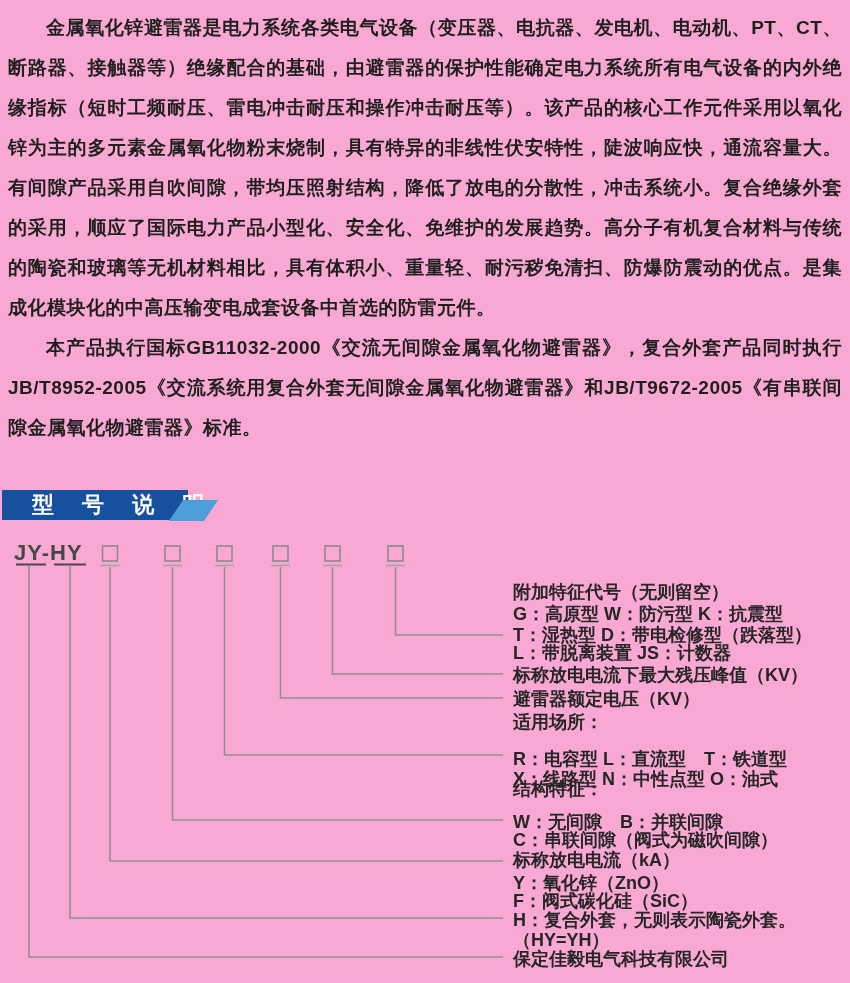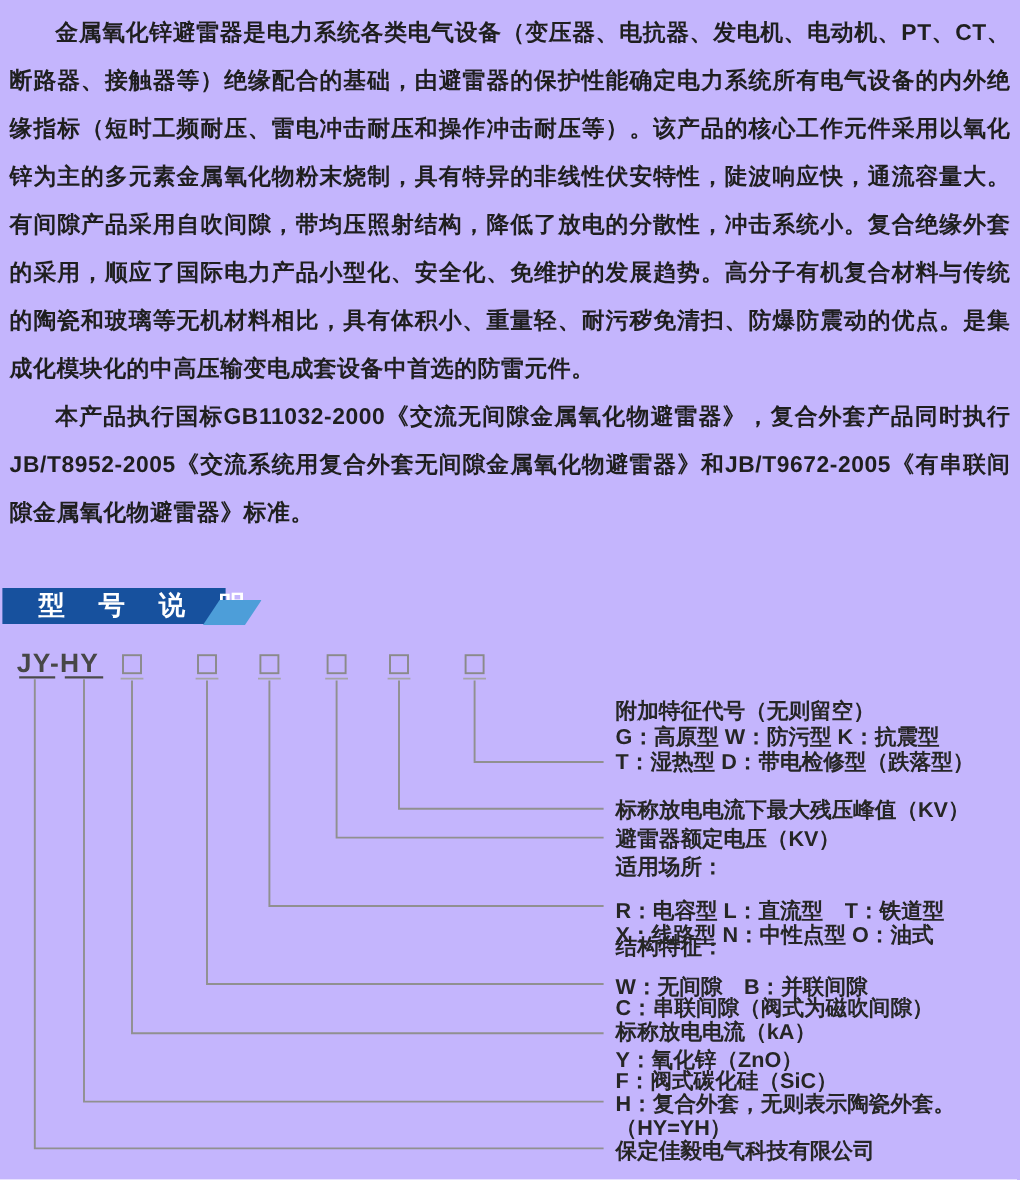--- a/index.html
+++ b/index.html
@@ -1,17 +1,17 @@
 <!DOCTYPE html>
 <html><head>
 <meta charset="utf-8">
 <style>
   html,body { margin:0; padding:0; background:#ffffff; }
   .page {
-    position:relative; width:850px; height:983px; background:#c4b5fd;
+    position:relative; width:850px; height:983px; background:#f9a8d4;
     font-family:"Liberation Sans", sans-serif; overflow:hidden;
   }
   
   .intro { position:absolute; top:8px; left:8px; width:834px; }
   .intro p {
     margin:0; font-size:19px; font-weight:700; color:#1f1f1f;
     line-height:40px; text-align:justify; text-indent:2em; letter-spacing:0.5px;
   }
   
   .banner { position:absolute; left:2px; top:490px; width:186px; height:30px; background:#17519e; }
@@ -79,20 +79,21 @@
       <polyline points="280.5,37 280.5,168 503,168" fill="none" stroke="#909090" stroke-width="1.6"></polyline>
       <polyline points="332.5,37 332.5,144 503,144" fill="none" stroke="#909090" stroke-width="1.6"></polyline>
       <polyline points="395.5,37 395.5,105 503,105" fill="none" stroke="#909090" stroke-width="1.6"></polyline>
     </svg>
 
     <span class="model-prefix">JY-HY</span>
 
     <div class="dlabel" style="top:51px">附加特征代号（无则留空）</div>
     <div class="dlabel" style="top:94px">T：湿热型 D：带电检修型（跌落型）</div>
     <div class="dlabel" style="top:73px">G：高原型 W：防污型 K：抗震型</div>
+    <div class="dlabel" style="top:112px">L：带脱离装置 JS：计数器</div>
     <div class="dlabel" style="top:134px">标称放电电流下最大残压峰值（KV）</div>
     <div class="dlabel" style="top:158px">避雷器额定电压（KV）</div>
     <div class="dlabel" style="top:181px">适用场所：</div>
     <div class="dlabel" style="top:218px">R：电容型 L：直流型　T：铁道型</div>
     <div class="dlabel" style="top:238px">X：线路型 N：中性点型 O：油式</div>
     <div class="dlabel" style="top:248px">结构特征：</div>
     <div class="dlabel" style="top:281px">W：无间隙　B：并联间隙</div>
     <div class="dlabel" style="top:299px">C：串联间隙（阀式为磁吹间隙）</div>
     <div class="dlabel" style="top:319px">标称放电电流（kA）</div>
     <div class="dlabel" style="top:342px">Y：氧化锌（ZnO）</div>

